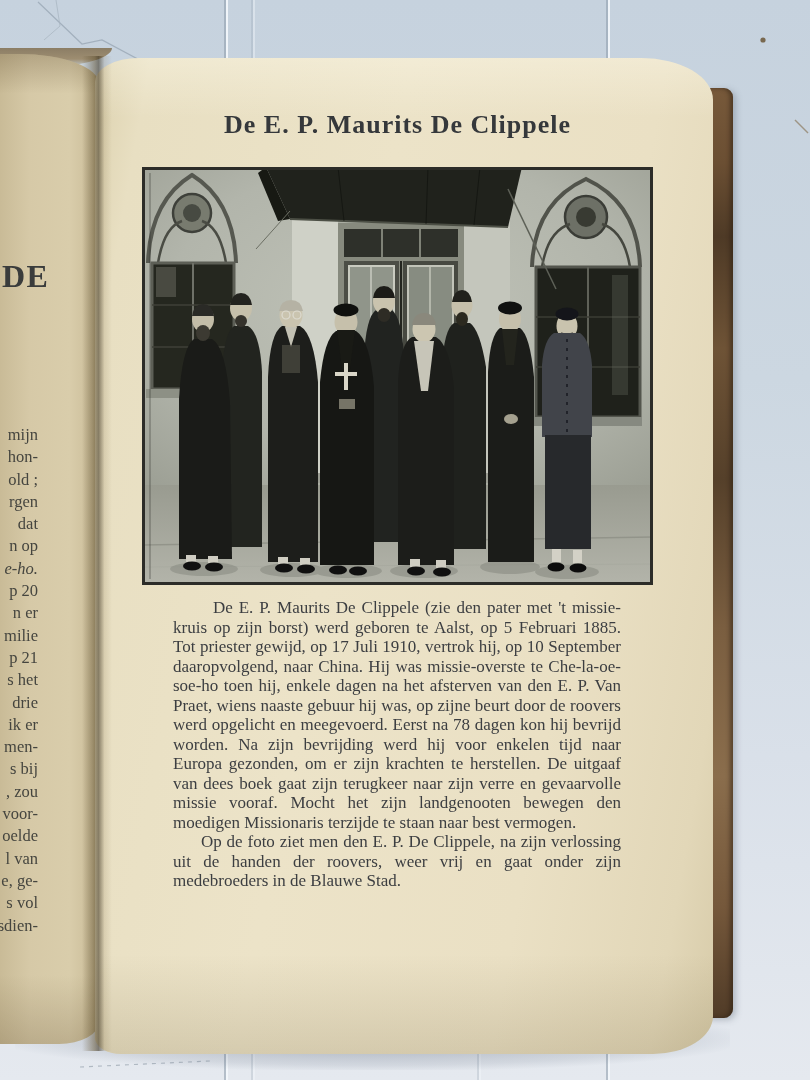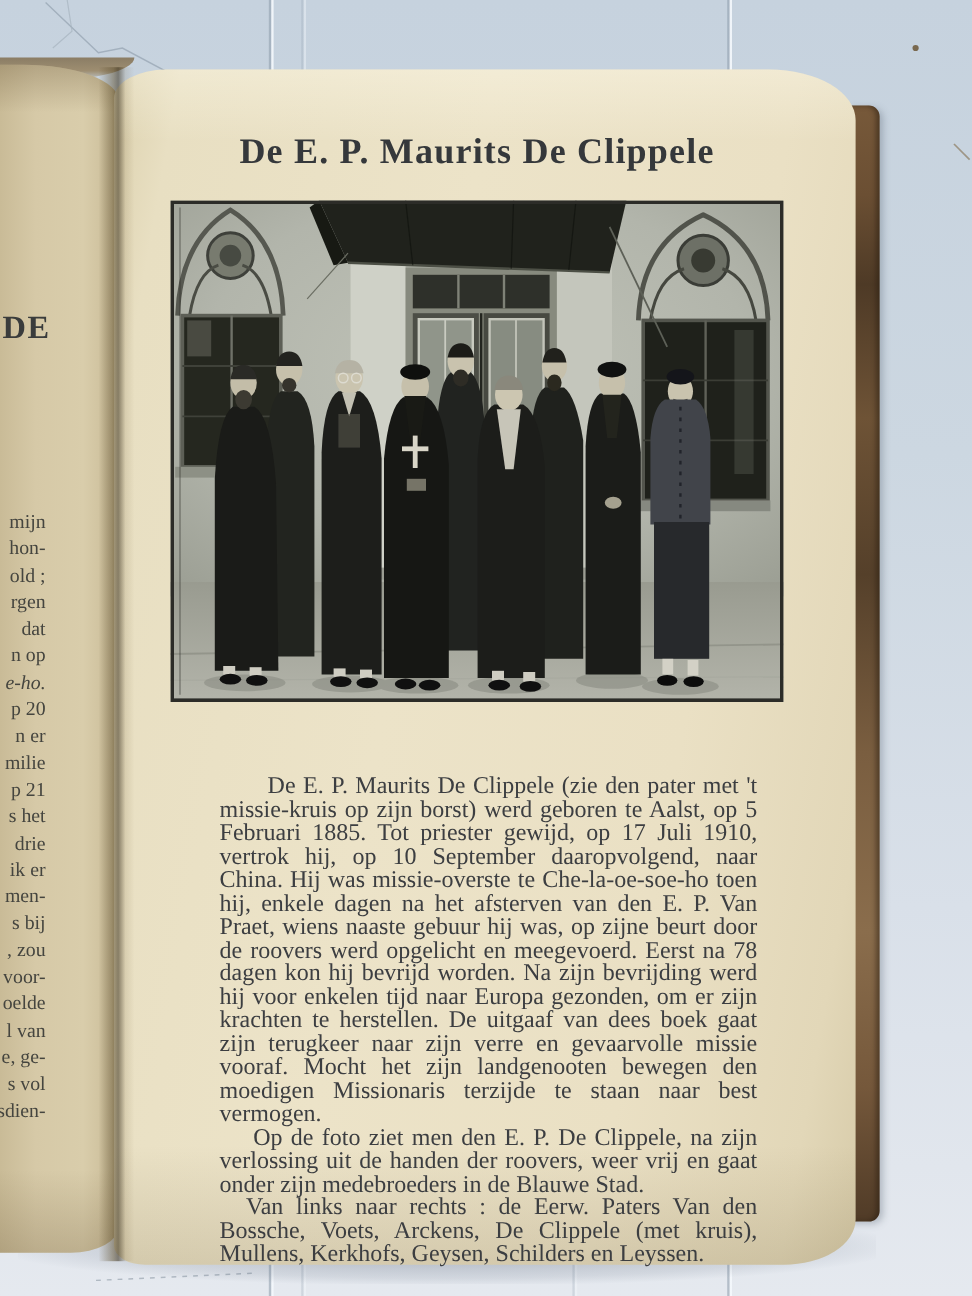--- a/index.html
+++ b/index.html
@@ -25,41 +25,41 @@
      box-shadow:inset -6px 0 8px rgba(110,92,60,.45);}
   
   .left-page{position:absolute;left:0;top:54px;width:99px;height:990px;
      border-radius:0 80px 40px 0 / 0 30px 22px 0;
      background:linear-gradient(90deg,#c9bb97 0%,#d6c9a7 30%,#d9cdab 70%,#cbbd99 94%,#b3a37e 100%);}
   .left-page::before{content:"";position:absolute;inset:0;border-radius:inherit;
      background:linear-gradient(180deg,rgba(90,70,40,.28) 0,transparent 4%,transparent 93%,rgba(90,70,40,.22) 100%);}
   .lp-top-edge{position:absolute;left:0;top:48px;width:112px;height:20px;
      border-radius:0 0 90px 10px / 0 0 22px 8px;
      background:linear-gradient(180deg,#7c6847 0%,#937c55 55%,rgba(150,128,88,0) 100%);opacity:.8;}
-  .lp-heading{position:absolute;left:2px;top:204px;font-size:27px;font-weight:bold;
+  .lp-heading{position:absolute;left:2px;top:204px;font-size:32px;font-weight:bold;
      letter-spacing:1.5px;color:#3a3c3c;}
   .lp-frags{position:absolute;left:-62px;top:370px;width:100px;text-align:right;
      font-size:16.5px;line-height:22.3px;color:#45453f;}
   .frag{display:block;white-space:pre;}
   .frag.i{font-style:italic;}
   
   .gutter{position:absolute;left:82px;top:56px;width:30px;height:995px;
      background:linear-gradient(90deg,rgba(120,100,60,0) 0%,rgba(95,80,48,.5) 42%,rgba(55,45,25,.55) 55%,rgba(120,100,60,.15) 75%,rgba(120,100,60,0) 100%);}
   
   .right-page{position:absolute;left:95px;top:58px;width:618px;height:996px;
      border-radius:44px 72px 60px 26px / 24px 42px 38px 16px;
      background:linear-gradient(100deg,#dcd1ae 0%,#e8dfc2 7%,#ece3c8 40%,#eae0c4 72%,#e2d7b8 92%,#d7cba9 100%);}
   .right-page::before{content:"";position:absolute;inset:0;border-radius:inherit;pointer-events:none;
      background:linear-gradient(180deg,rgba(255,252,238,.35) 0,transparent 6%,transparent 90%,rgba(110,95,60,.18) 100%);}
   .page-title{position:absolute;left:47px;top:52px;width:511px;margin:0;text-align:center;
-     font-size:30px;font-weight:bold;letter-spacing:1px;color:#35383b;}
+     font-size:26px;font-weight:bold;letter-spacing:1px;color:#35383b;}
   .photo{position:absolute;left:47px;top:109px;width:511px;height:418px;margin:0;}
   .photo svg{display:block;width:100%;height:100%;}
-  .bodytext{position:absolute;left:88px;top:540px;width:448px;
-     font-size:20px;line-height:19.5px;color:#3c3e41;text-align:justify;margin-top:48px;}
+  .bodytext{position:absolute;left:78px;top:540px;width:448px;
+     font-size:17px;line-height:19.5px;color:#3c3e41;text-align:justify;}
   .bodytext p{margin:0;}
   .bodytext p.p1{text-indent:40px;}
   .bodytext p.p2{text-indent:28px;}
   .bodytext p.p3{text-indent:22px;}
   
   .marks{position:absolute;left:0;top:0;pointer-events:none;}
 </style>
 </head>
 <body>
 
@@ -290,18 +290,17 @@
         </g>
 
         <rect x="1.5" y="1.5" width="508" height="415" fill="none" stroke="#2c2c28" stroke-width="3"></rect>
         <line x1="8" y1="6" x2="8" y2="412" stroke="#2c2c28" stroke-width="1" opacity=".5"></line>
       </svg>
     </figure>
 
     <div class="bodytext">
       <p class="p1">De E. P. Maurits De Clippele (zie den pater met 't missie-kruis op zijn borst) werd geboren te Aalst, op 5 Februari 1885. Tot priester gewijd, op 17 Juli 1910, vertrok hij, op 10 September daaropvolgend, naar China. Hij was missie-overste te Che-la-oe-soe-ho toen hij, enkele dagen na het afsterven van den E. P. Van Praet, wiens naaste gebuur hij was, op zijne beurt door de roovers werd opgelicht en meegevoerd. Eerst na 78 dagen kon hij bevrijd worden. Na zijn bevrijding werd hij voor enkelen tijd naar Europa gezonden, om er zijn krachten te herstellen. De uitgaaf van dees boek gaat zijn terugkeer naar zijn verre en gevaarvolle missie vooraf. Mocht het zijn landgenooten bewegen den moedigen Missionaris terzijde te staan naar best vermogen.</p>
       <p class="p2">Op de foto ziet men den E. P. De Clippele, na zijn verlossing uit de handen der roovers, weer vrij en gaat onder zijn medebroeders in de Blauwe Stad.</p>
-      <p class="p3">Van links naar rechts : de Eerw. Paters Van den Bossche, Voets, Arckens, De Clippele (met kruis), Mullens, Kerkhofs, Geysen, Schilders en Leyssen.</p>
     </div>
   </div>
 
   <div class="gutter"></div>
 </div>
 
 </body></html>

